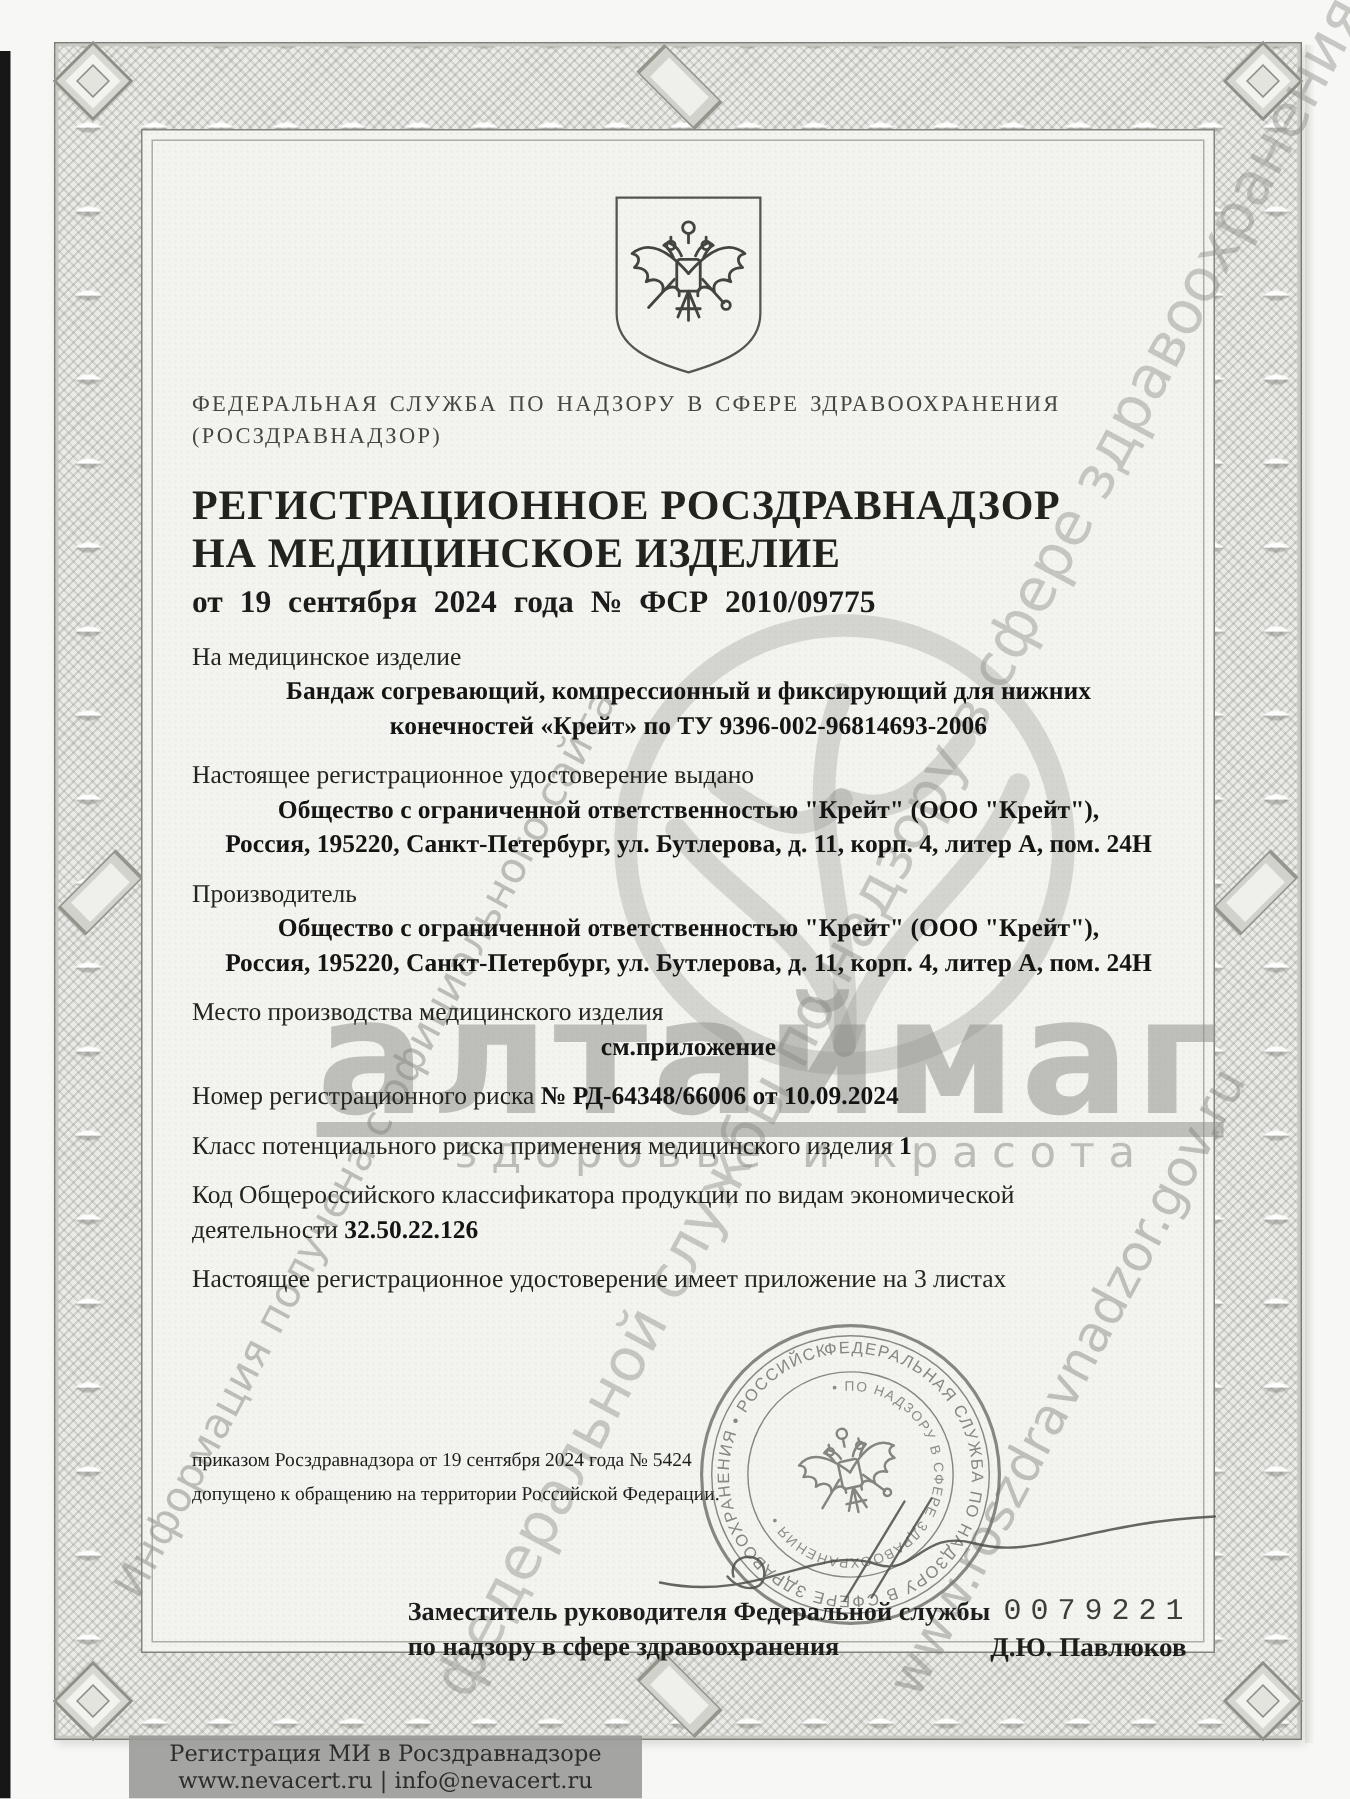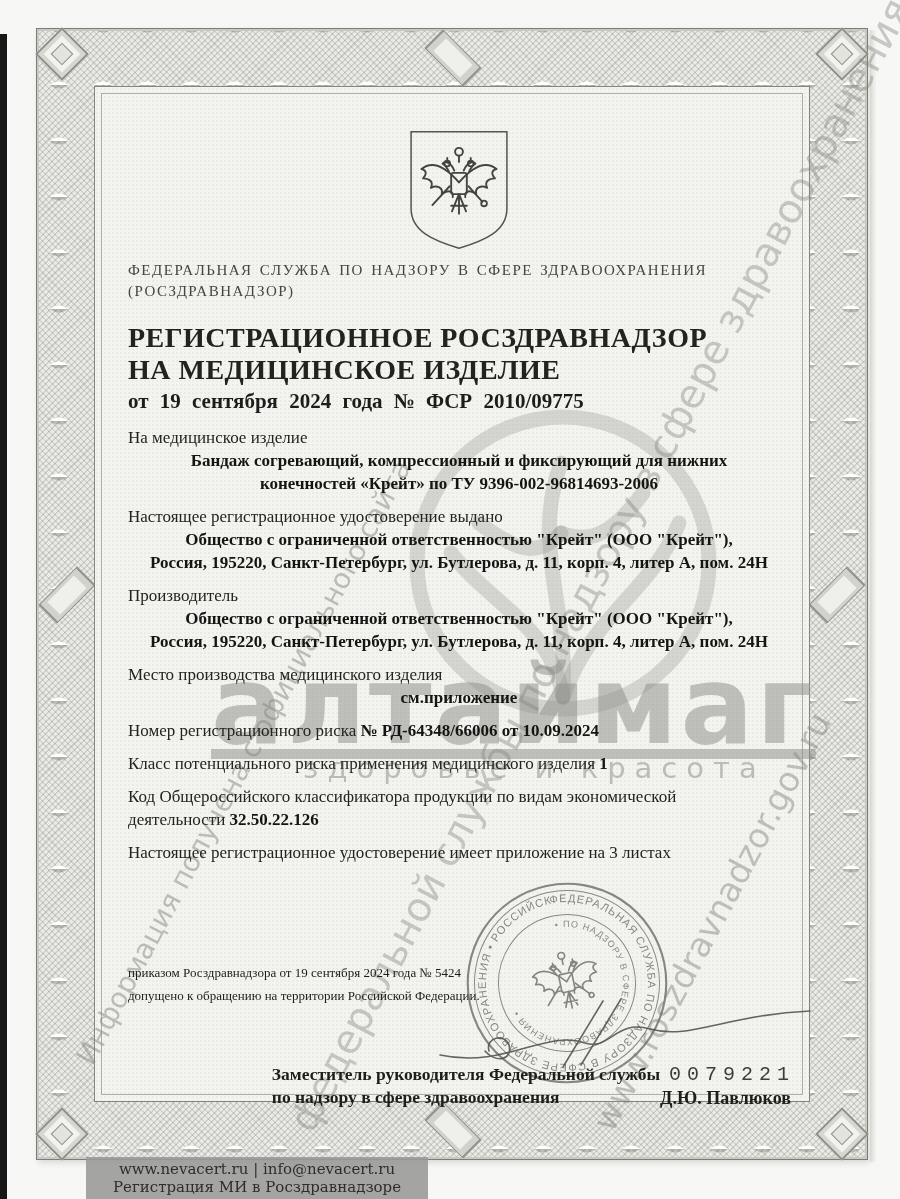--- a/index.html
+++ b/index.html
@@ -237,15 +237,15 @@
       </g>
     </svg>
   </div>
 </div>
 
 <div class="diag diag-info">Информация получена с официального сайта</div>
 <div class="diag diag-service">федеральной службы по надзору в сфере здравоохранения</div>
 <div class="diag diag-url">www.roszdravnadzor.gov.ru</div>
 
 <div class="footer-banner">
+  <p>Регистрация МИ в Росздравнадзоре</p>
   <p>www.nevacert.ru | info@nevacert.ru</p>
-  <p>Регистрация МИ в Росздравнадзоре</p>
 </div>
 
 </body></html>

